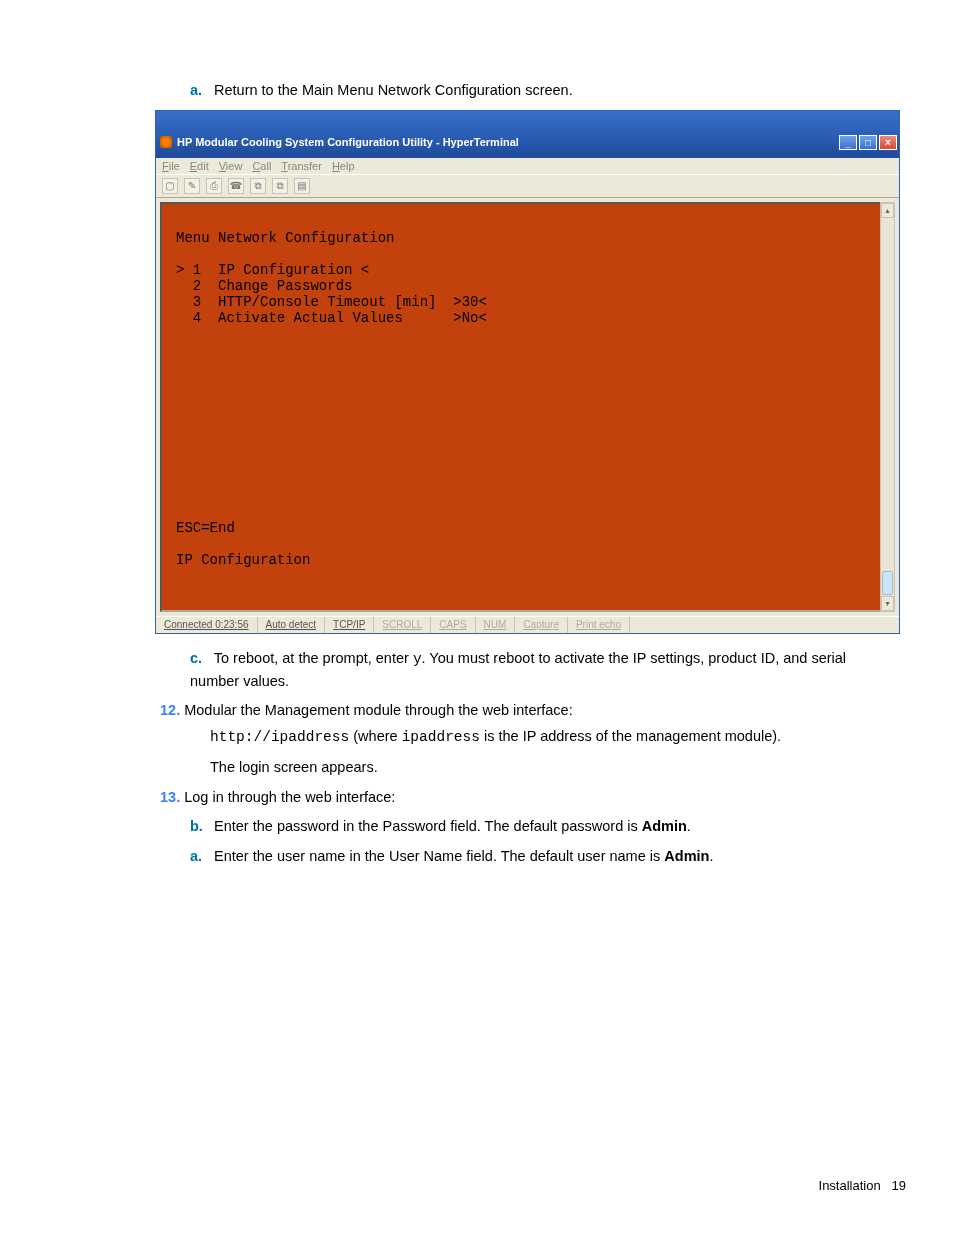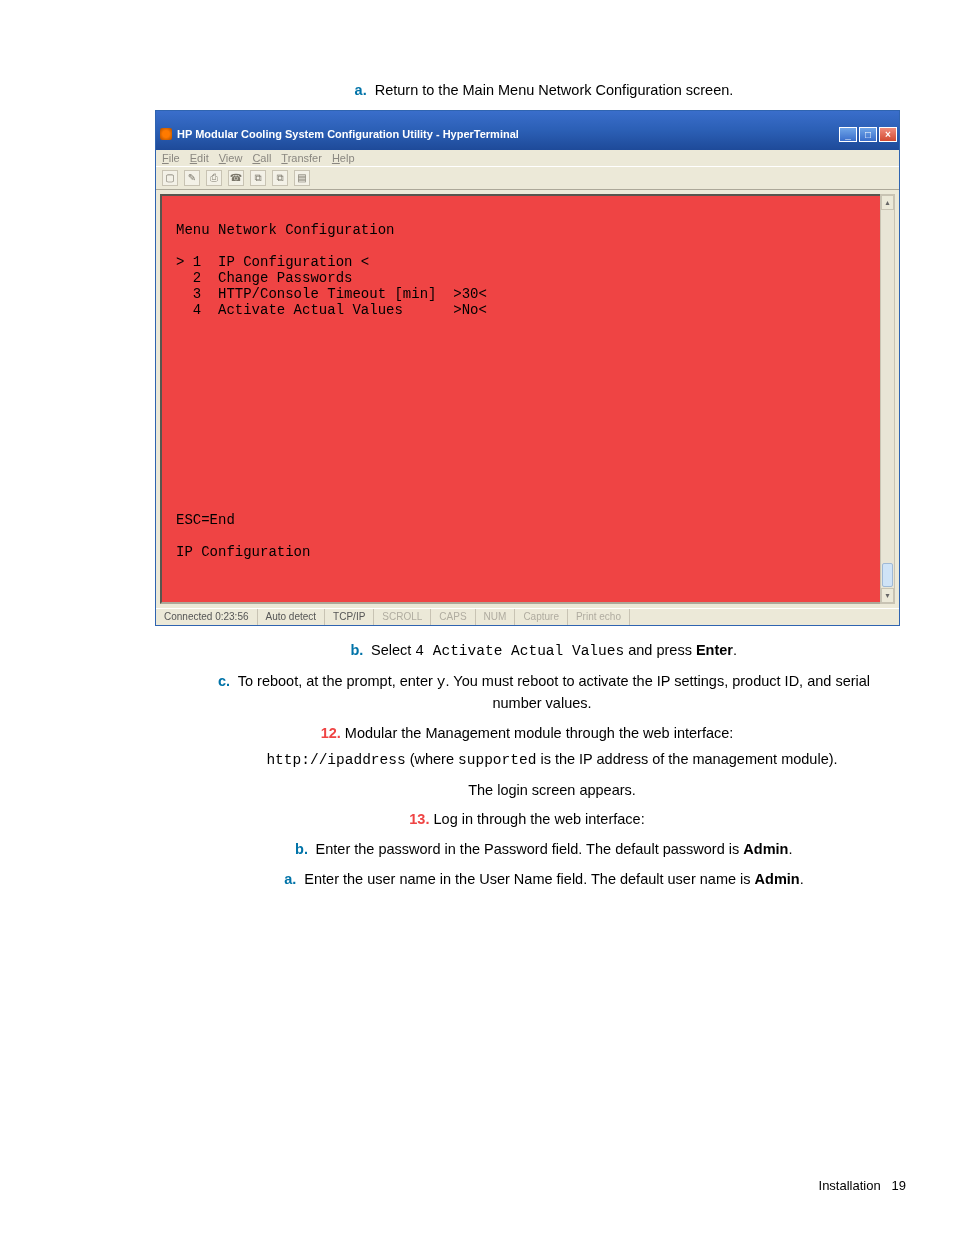--- a/index.html
+++ b/index.html
@@ -14,30 +14,29 @@
   .page {
     padding: 80px 60px 40px 60px;
     box-sizing: border-box;
     width: 954px;
     min-height: 1235px;
     position: relative;
   }
   .step-line {
     margin: 0 0 8px 0;
     line-height: 1.5;
-    text-align: center;
   }
   .step-line .marker {
     color: #0073a8;
     font-weight: bold;
     display: inline-block;
     min-width: 20px;
   }
   .ol-num {
-    color: #ef4444;
+    color: #3b82f6;
     font-weight: bold;
   }
   .indent-a { padding-left: 130px; }
   .indent-num { padding-left: 100px; }
   .indent-body { padding-left: 150px; }
   .mono { font-family: "Courier New", monospace; }
   .bold { font-weight: bold; }
 
   
   .ht-window {
@@ -45,21 +44,21 @@
     width: 743px;
     border: 1px solid #2f64b0;
     font-size: 11px;
     background: #ece9d8;
   }
   .ht-title {
     height: 31px;
     background: linear-gradient(to bottom, #3a6ecb 0%, #2b5fb5 50%, #1e4a99 100%);
     display: flex;
     align-items: center;
-    padding: 8px 2px 0 4px;
+    padding: 16px 2px 0 4px;
     color: #fff;
     font-weight: bold;
     font-size: 11px;
   }
   .ht-title .app-icon {
     width: 12px; height: 12px;
     background: radial-gradient(circle, #ff7a00 40%, #a84b00 100%);
     border-radius: 2px;
     margin-right: 5px;
     flex: 0 0 auto;
@@ -109,21 +108,21 @@
     display: flex; align-items: center; justify-content: center;
     font-size: 10px;
     color: #7a766a;
   }
   .ht-body {
     background: #ece9d8;
     padding: 4px;
     position: relative;
   }
   .ht-term {
-    background: #ef4444;
+    background: #c2410c;
     border: 2px inset #aca899;
     height: 390px;
     padding: 10px 14px 6px 14px;
     font-family: "Courier New", monospace;
     font-size: 14px;
     color: #000;
     white-space: pre;
     line-height: 1.15;
     overflow: hidden;
     position: relative;
@@ -159,21 +158,21 @@
     display: flex;
     font-size: 10px;
     color: #555;
     height: 16px;
     align-items: center;
   }
   .ht-status .cell {
     border-right: 1px solid #c8c3b3;
     padding: 0 8px;
     height: 100%;
-    display: flex; align-items: center;
+    display: flex; align-items: center; text-decoration: underline;
   }
   .ht-status .cell.dim { color: #b0aca0; }
 
   .footer {
     position: absolute;
     bottom: 42px;
     right: 48px;
     font-size: 13px;
   }
 </style>
@@ -247,36 +246,32 @@
       <span class="cell">Auto detect</span>
       <span class="cell">TCP/IP</span>
       <span class="cell dim">SCROLL</span>
       <span class="cell dim">CAPS</span>
       <span class="cell dim">NUM</span>
       <span class="cell dim">Capture</span>
       <span class="cell dim">Print echo</span>
     </div>
   </div>
 
-  <p class="step-line indent-a">
-    <span class="marker">b.</span>
-    <span>Select </span><span class="mono">4 Activate Actual Values</span><span> and press </span><span class="bold">Enter</span><span>.</span>
-  </p>
 
   <p class="step-line indent-a">
     <span class="marker">c.</span>
     <span>To reboot, at the prompt, enter </span><span class="mono">y</span><span>. You must reboot to activate the IP settings, product ID, and serial number values.</span>
   </p>
 
   <p class="step-line indent-num">
     <span class="ol-num">12.</span>
     <span>Modular the Management module through the web interface:</span>
   </p>
   <p class="step-line indent-body" style="margin-top:-4px">
-    <span class="mono">http://ipaddress</span><span> (where </span><span class="mono">supported</span><span> is the IP address of the management module).</span>
+    <span class="mono">http://ipaddress</span><span> (where </span><span class="mono">ipaddress</span><span> is the IP address of the management module).</span>
   </p>
   <p class="step-line indent-body">The login screen appears.</p>
 
   <p class="step-line indent-num">
     <span class="ol-num">13.</span>
     <span>Log in through the web interface:</span>
   </p>
   <p class="step-line indent-a">
     <span class="marker">b.</span>
     <span>Enter the password in the Password field. The default password is </span><span class="bold">Admin</span><span>.</span>

